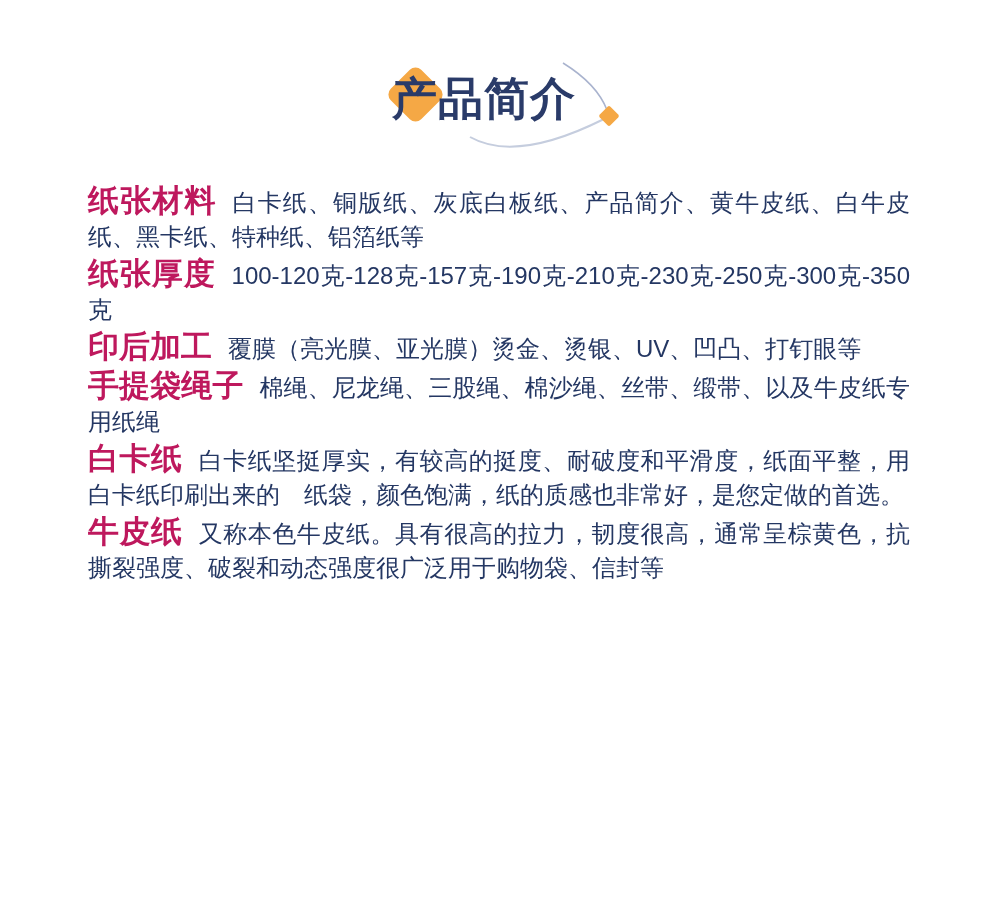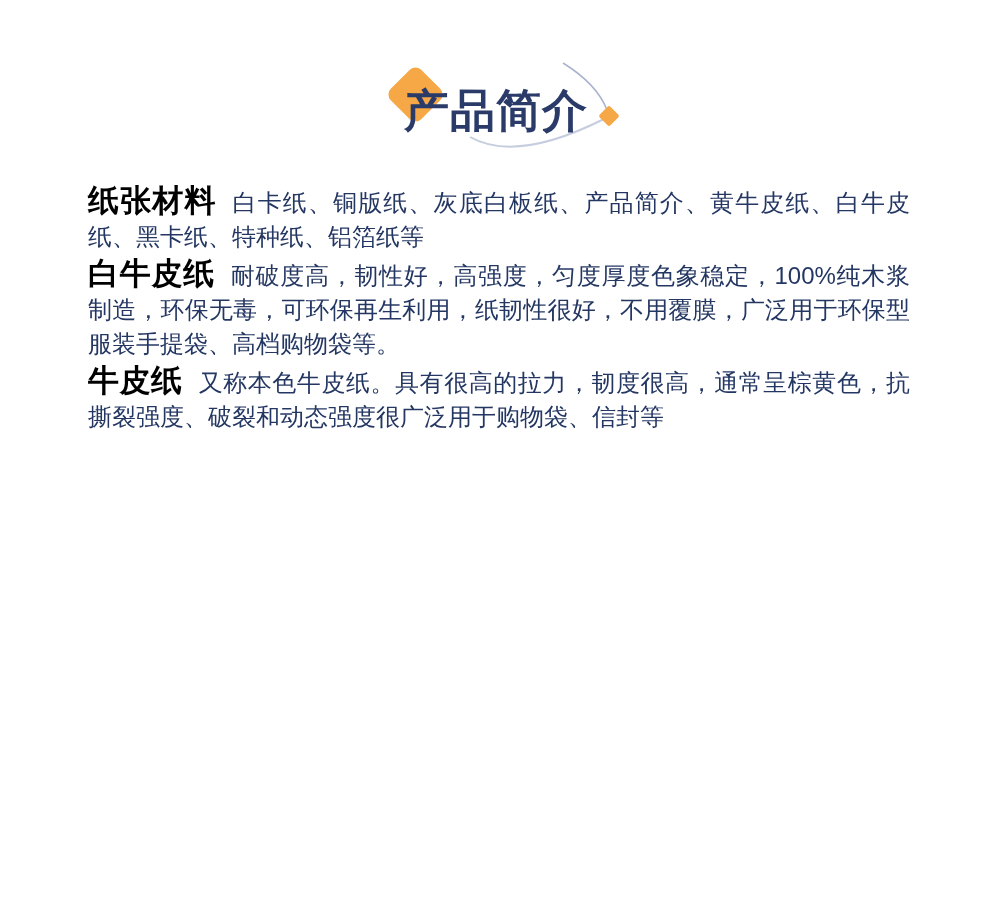--- a/index.html
+++ b/index.html
@@ -30,21 +30,21 @@
     width: 43px;
     height: 43px;
     background: #F5A845;
     border-radius: 8px;
     transform: rotate(45deg);
   }
   .page-title {
     position: absolute;
     left: 388px;
     top: 71px;
-    margin: 16px;
+    margin: 4px;
     font-size: 45px;
     line-height: 48px;
     font-weight: bold;
     letter-spacing: 1px;
     color: #2A3B69;
     z-index: 2;
   }
   .header-curve {
     position: absolute;
     left: 0; top: 0;
@@ -64,21 +64,21 @@
     margin: 0 0 3px 0;
     font-size: 24px;
     line-height: 34px;
     color: #243763;
     text-align: justify;
   }
   .section .sec-heading {
     font-size: 31px;
     line-height: 34px;
     font-weight: bold;
-    color: #000000;
+    color: #be185d;
     margin-right: 16px;
   }
   .section .sec-text {
     font-weight: normal;
   }
 </style>
 </head>
 <body>
 
 <div class="page">
@@ -94,28 +94,37 @@
       </g>
     </svg>
   </div>
 
   <div class="content">
 
     <p class="section">
       <span class="sec-heading">纸张材料</span><span class="sec-text">白卡纸、铜版纸、灰底白板纸、产品简介、黄牛皮纸、白牛皮纸、黑卡纸、特种纸、铝箔纸等</span>
     </p>
 
+    <p class="section">
+      <span class="sec-heading">纸张厚度</span><span class="sec-text">100-120克-128克-157克-190克-210克-230克-250克-300克-350克</span>
+    </p>
+
+    <p class="section">
+      <span class="sec-heading">印后加工</span><span class="sec-text">覆膜（亮光膜、亚光膜）烫金、烫银、UV、凹凸、打钉眼等</span>
+    </p>
+
+    <p class="section">
+      <span class="sec-heading">手提袋绳子</span><span class="sec-text">棉绳、尼龙绳、三股绳、棉沙绳、丝带、缎带、以及牛皮纸专用纸绳</span>
+    </p>
+
+    <p class="section">
+      <span class="sec-heading">白卡纸</span><span class="sec-text">白卡纸坚挺厚实，有较高的挺度、耐破度和平滑度，纸面平整，用白卡纸印刷出来的　纸袋，颜色饱满，纸的质感也非常好，是您定做的首选。</span>
+    </p>
 
 
-
-
-
-    <p class="section">
-      <span class="sec-heading">白牛皮纸</span><span class="sec-text">耐破度高，韧性好，高强度，匀度厚度色象稳定，100%纯木浆制造，环保无毒，可环保再生利用，纸韧性很好，不用覆膜，广泛用于环保型服装手提袋、高档购物袋等。</span>
-    </p>
 
     <p class="section">
       <span class="sec-heading">牛皮纸</span><span class="sec-text">又称本色牛皮纸。具有很高的拉力，韧度很高，通常呈棕黄色，抗撕裂强度、破裂和动态强度很广泛用于购物袋、信封等</span>
     </p>
 
 
   </div>
 </div>
 
 </body></html>

